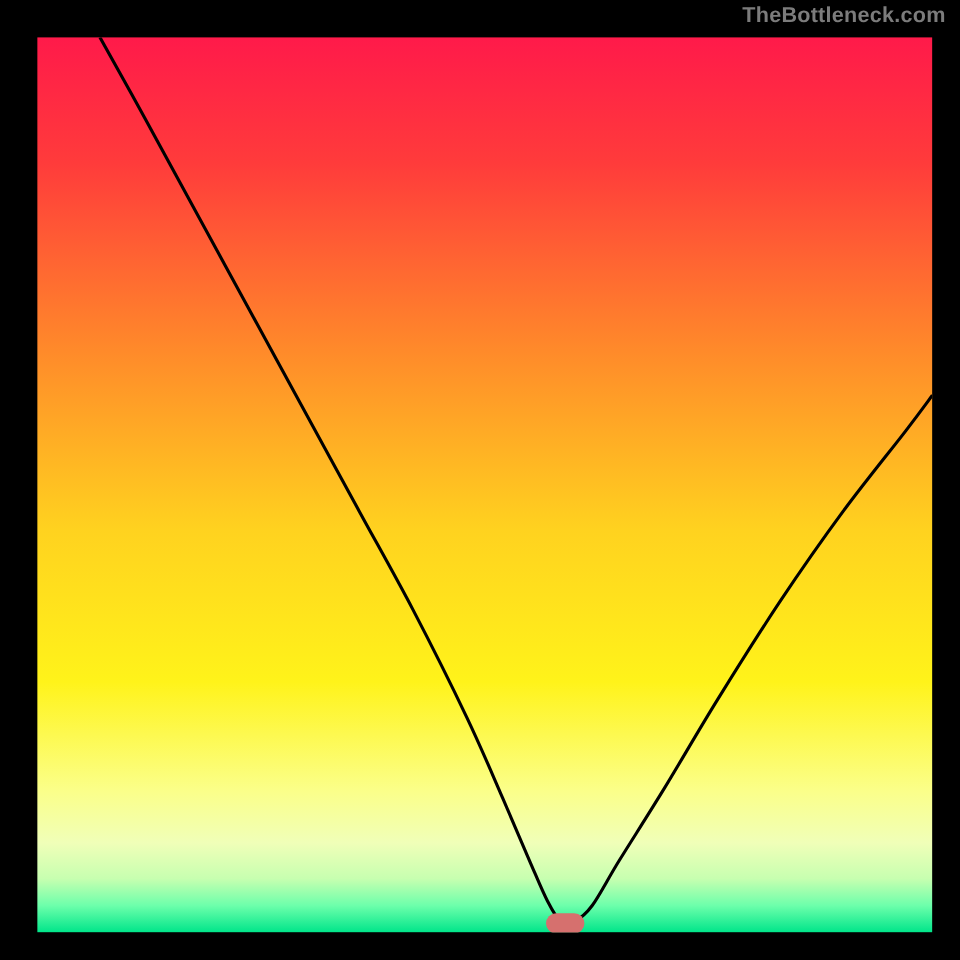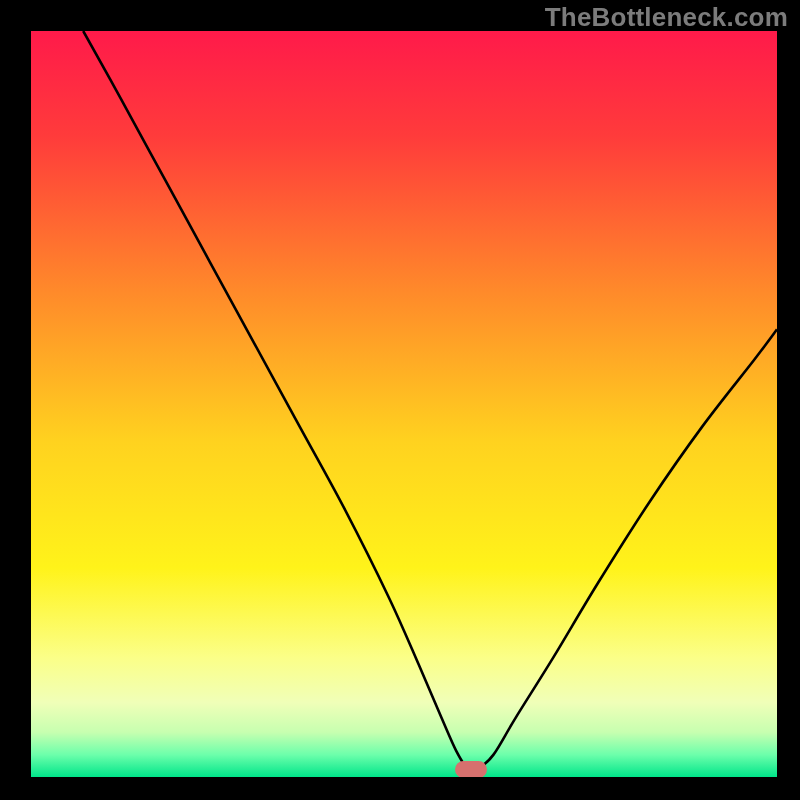--- a/index.html
+++ b/index.html
@@ -15,21 +15,21 @@
     position: relative;
     width: 800px;
     height: 800px;
     background: #000;
   }
   .watermark {
     position: absolute;
     top: 2px;
     right: 12px;
     color: #7c7c7c;
-    font-size: 26px;
+    font-size: 18px;
     font-weight: 600;
     letter-spacing: 0.2px;
     z-index: 10;
   }
   .plot-area {
     position: absolute;
     left: 31px;
     top: 31px;
     width: 746px;
     height: 746px;

